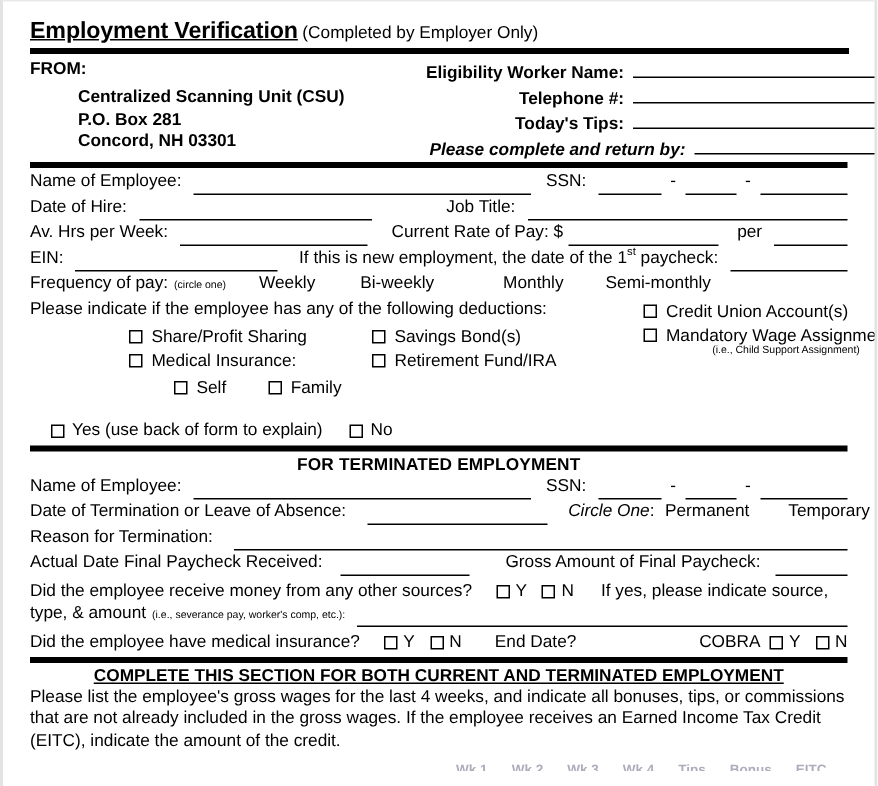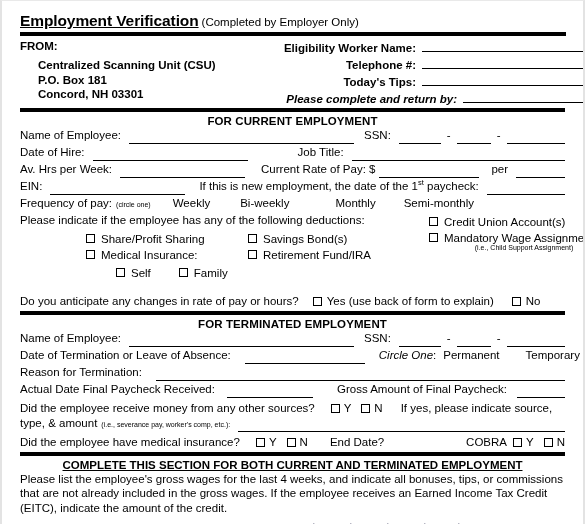--- a/index.html
+++ b/index.html
@@ -60,21 +60,21 @@
     height: 68px;
   }
   .from-left {
     position: absolute;
     left: 0; top: 0;
     font-size: 11.5px;
     font-weight: bold;
     line-height: 14.5px;
   }
   .from-label { margin-bottom: 5px; }
-  .from-addr { margin-left: 18px; }
+  .from-addr { margin-left: 32px; }
   .from-addr div { white-space: nowrap; }
 
   .from-right {
     position: absolute;
     left: 262px; top: 0;
     width: 305px;
   }
   .hdr-line {
     display: flex;
     align-items: baseline;
@@ -205,21 +205,21 @@
       <span class="title-main">Employment Verification</span><span class="title-sub">(Completed by Employer Only)</span>
     </div>
     <div class="bar-thick short"></div>
 
     <div class="from-wrap">
 
       <div class="from-left">
         <div class="from-label">FROM:</div>
         <div class="from-addr">
           <div>Centralized Scanning Unit (CSU)</div>
-          <div>P.O. Box 181</div>
+          <div>P.O. Box 281</div>
           <div>Concord, NH 03301</div>
         </div>
       </div>
 
       <div class="from-right">
         <div class="hdr-line">
           <span class="lbl">Eligibility Worker Name:</span>
           <span class="fill" style="width:165px"></span>
         </div>
         <div class="hdr-line">
@@ -232,21 +232,20 @@
         </div>
         <div class="hdr-line">
           <span class="lbl ital">Please complete and return by:</span>
           <span class="fill" style="width:124px"></span>
         </div>
       </div>
     </div>
 
     <div class="bar-thick"></div>
 
-    <div class="sect-title">FOR CURRENT EMPLOYMENT</div>
 
     <div class="row">
       <span class="t">Name of Employee:</span>
       <span class="ln" style="width:225px;margin-left:8px"></span>
       <span class="t" style="margin-left:10px">SSN:</span>
       <span class="ln" style="width:42px;margin-left:8px"></span>
       <span class="t" style="margin:0 6px">-</span>
       <span class="ln" style="width:34px"></span>
       <span class="t" style="margin:0 6px">-</span>
       <span class="ln grow"></span>
@@ -333,21 +332,20 @@
           <span>Self</span>
         </div>
         <div class="cbrow">
           <span class="cb"></span>
           <span>Family</span>
         </div>
       </div>
     </div>
 
     <div class="cbrow" style="height:17px">
-      <span>Do you anticipate any changes in rate of pay or hours?</span>
       <span class="cb" style="margin-left:14px;margin-right:5px"></span>
       <span>Yes (use back of form to explain)</span>
       <span class="cb" style="margin-left:18px;margin-right:5px"></span>
       <span>No</span>
     </div>
 
     <div class="bar-thick"></div>
 
     <div class="sect-title">FOR TERMINATED EMPLOYMENT</div>
 

